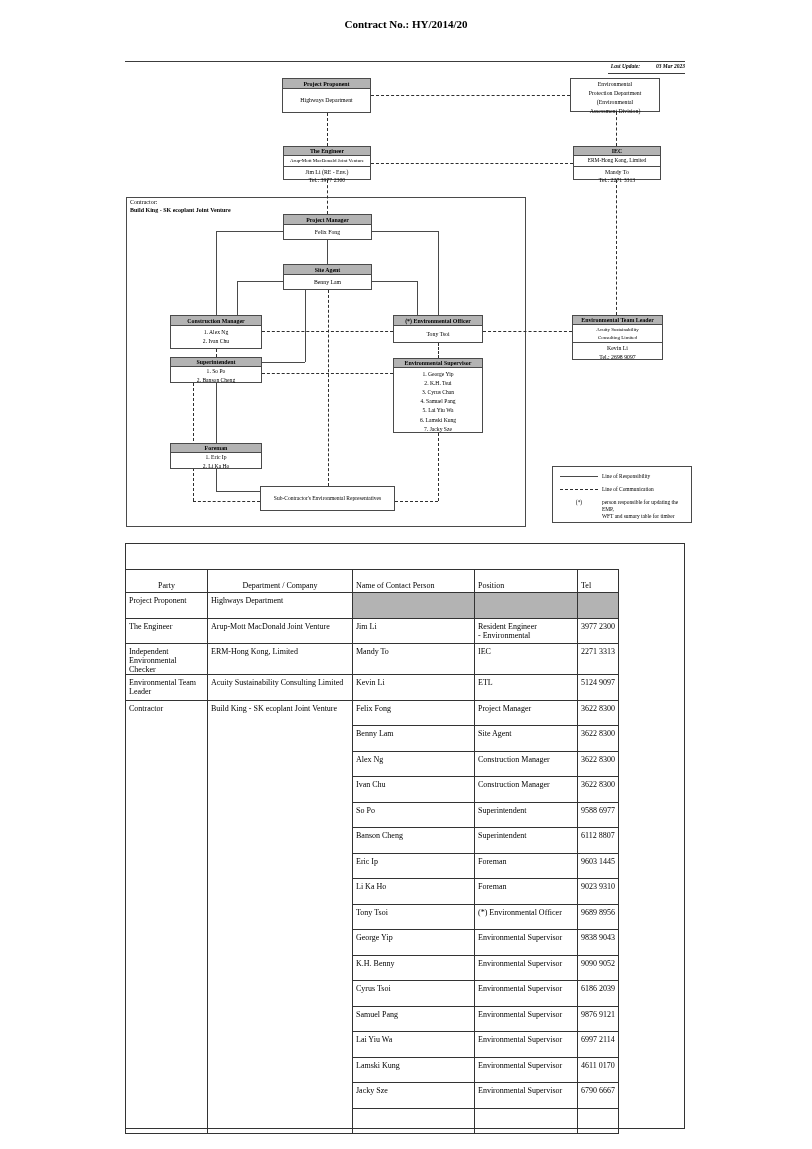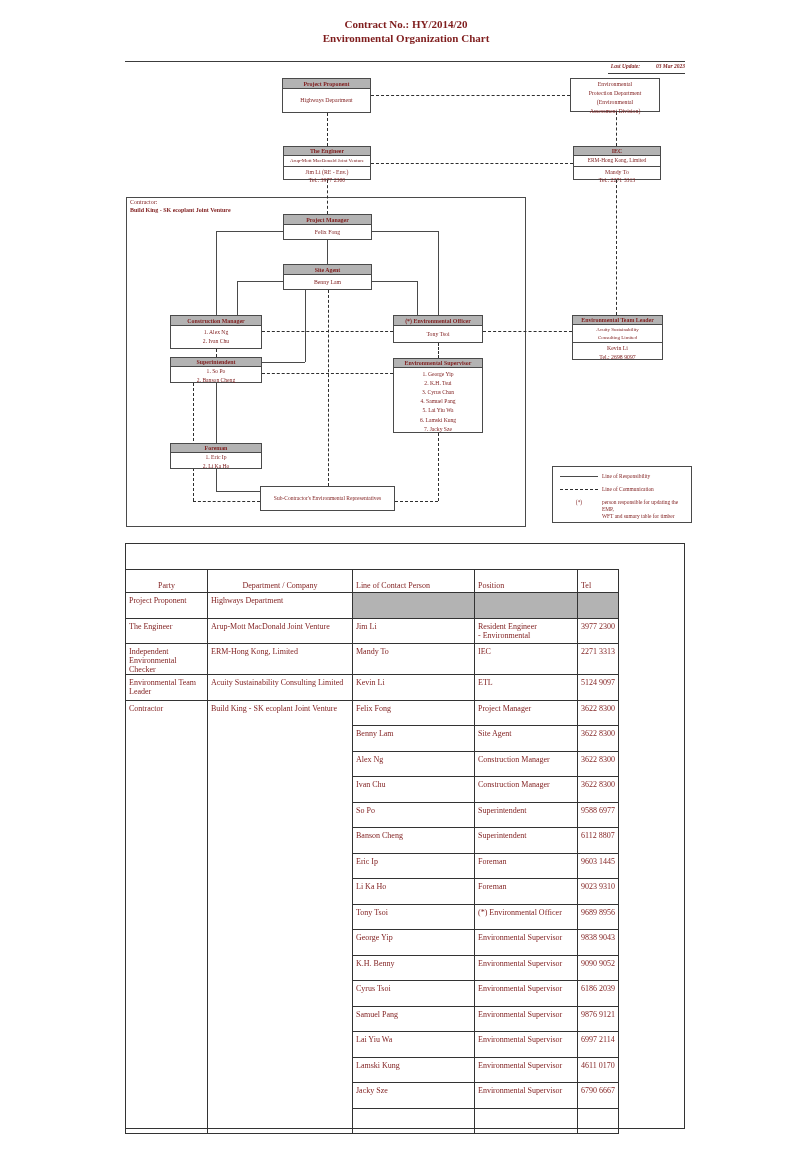--- a/index.html
+++ b/index.html
@@ -1,18 +1,18 @@
 <!DOCTYPE html>
 <html><head>
 <meta charset="utf-8">
 <style>
   *{box-sizing:border-box;margin:0;padding:0}
   html,body{background:#fff}
   .page{position:relative;width:812px;height:1149px;background:#fff;
-        font-family:"Liberation Serif","DejaVu Serif",serif;color:#7f1d1d;overflow:hidden}
+        font-family:"Liberation Serif","DejaVu Serif",serif;color:#000000;overflow:hidden}
 
   
   .doc-title{position:absolute;left:0;top:18px;width:812px;text-align:center;
              font-weight:bold;font-size:11px;line-height:13.5px}
   .rule-main{position:absolute;left:125px;top:61px;width:560px;border-top:1px solid #3c3c3c}
   .last-update{position:absolute;left:430px;top:63px;width:255px;display:flex;
                justify-content:flex-end;gap:16px;font-size:5.5px;font-style:italic;font-weight:bold}
   .rule-update{position:absolute;left:608px;top:73px;width:77px;border-top:1px solid #3c3c3c}
 
   
@@ -60,21 +60,20 @@
   .ctable th{padding-top:11px}
   .hl{background:#b3b3b3}
 </style>
 </head>
 <body>
 
 <div class="page">
 
   <div class="doc-title">
     <div>Contract No.: HY/2014/20</div>
-    <div>Environmental Organization Chart</div>
   </div>
   <div class="rule-main"></div>
   <div class="last-update">
     <span>Last Update:</span>
     <span>03 Mar 2023</span>
   </div>
   <div class="rule-update"></div>
 
   <div class="ln sv" style="left:327px;top:240px;height:24px"></div>
   <div class="ln sh" style="left:216px;top:231px;width:67px"></div>
@@ -224,21 +223,21 @@
         <col style="width:82px">
           <col style="width:145px">
           <col style="width:122px">
           <col style="width:103px">
           <col style="width:41px">
       </colgroup>
       <thead>
         <tr>
           <th class="th-party">Party</th>
           <th class="th-dept">Department / Company</th>
-          <th>Line of Contact Person</th>
+          <th>Name of Contact Person</th>
           <th>Position</th>
           <th>Tel</th>
         </tr>
       </thead>
       <tbody>
           <tr>
             <td rowspan="1" class="c-party">Project Proponent</td>
             <td rowspan="1" class="c-dept">Highways Department</td>
             <td class="c-name hl"></td>
             <td class="c-position hl"></td>

